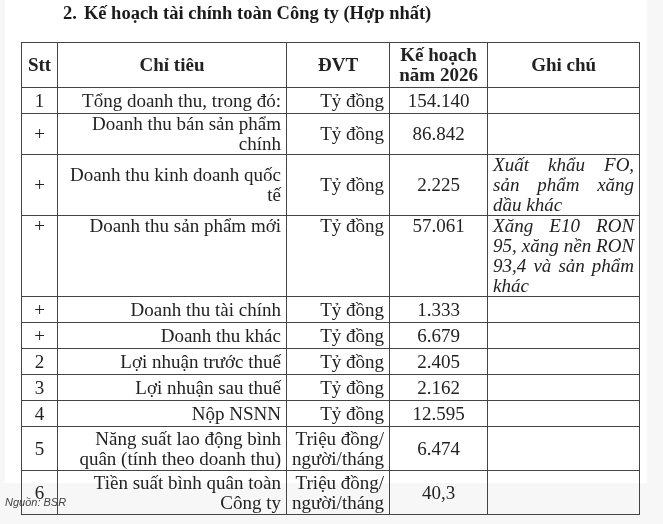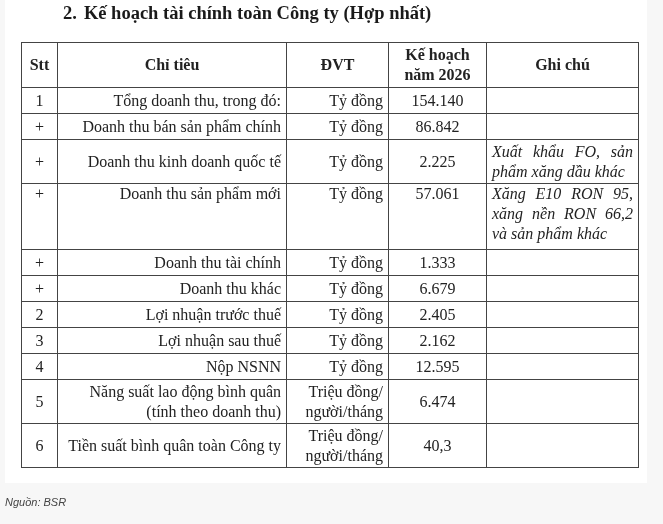--- a/index.html
+++ b/index.html
@@ -24,21 +24,21 @@
       font-weight: bold;
       color: #1a1a1a;
       white-space: nowrap;
       text-align: center;
     }
     .title .num { margin-right: 7px; }
     table.fin {
       position: absolute;
       left: 21px; top: 42px;
       border-collapse: collapse;
-      font-size: 16px;
+      font-size: 19px;
       color: #222;
       font-family: Liberation Serif, serif;
     }
     table.fin th, table.fin td {
       border: 1.5px solid #444;
       padding: 0 5px;
       line-height: 20px;
     }
     table.fin th {
       font-weight: bold;
@@ -117,21 +117,21 @@
       <td class="name">Doanh thu kinh doanh quốc tế</td>
       <td class="unit">Tỷ đồng</td>
       <td class="plan">2.225</td>
       <td class="note">Xuất khẩu FO, sản phẩm xăng dầu khác</td>
     </tr>
     <tr class="r4">
       <td class="stt top">+</td>
       <td class="name top">Doanh thu sản phẩm mới</td>
       <td class="unit top">Tỷ đồng</td>
       <td class="plan top">57.061</td>
-      <td class="note top">Xăng E10 RON 95, xăng nền RON 66,2 và sản phẩm khác</td>
+      <td class="note top">Xăng E10 RON 95, xăng nền RON 93,4 và sản phẩm khác</td>
     </tr>
     <tr class="r1">
       <td class="stt">+</td>
       <td class="name">Doanh thu tài chính</td>
       <td class="unit">Tỷ đồng</td>
       <td class="plan">1.333</td>
       <td class="note"></td>
     </tr>
     <tr class="r1">
       <td class="stt">+</td>

